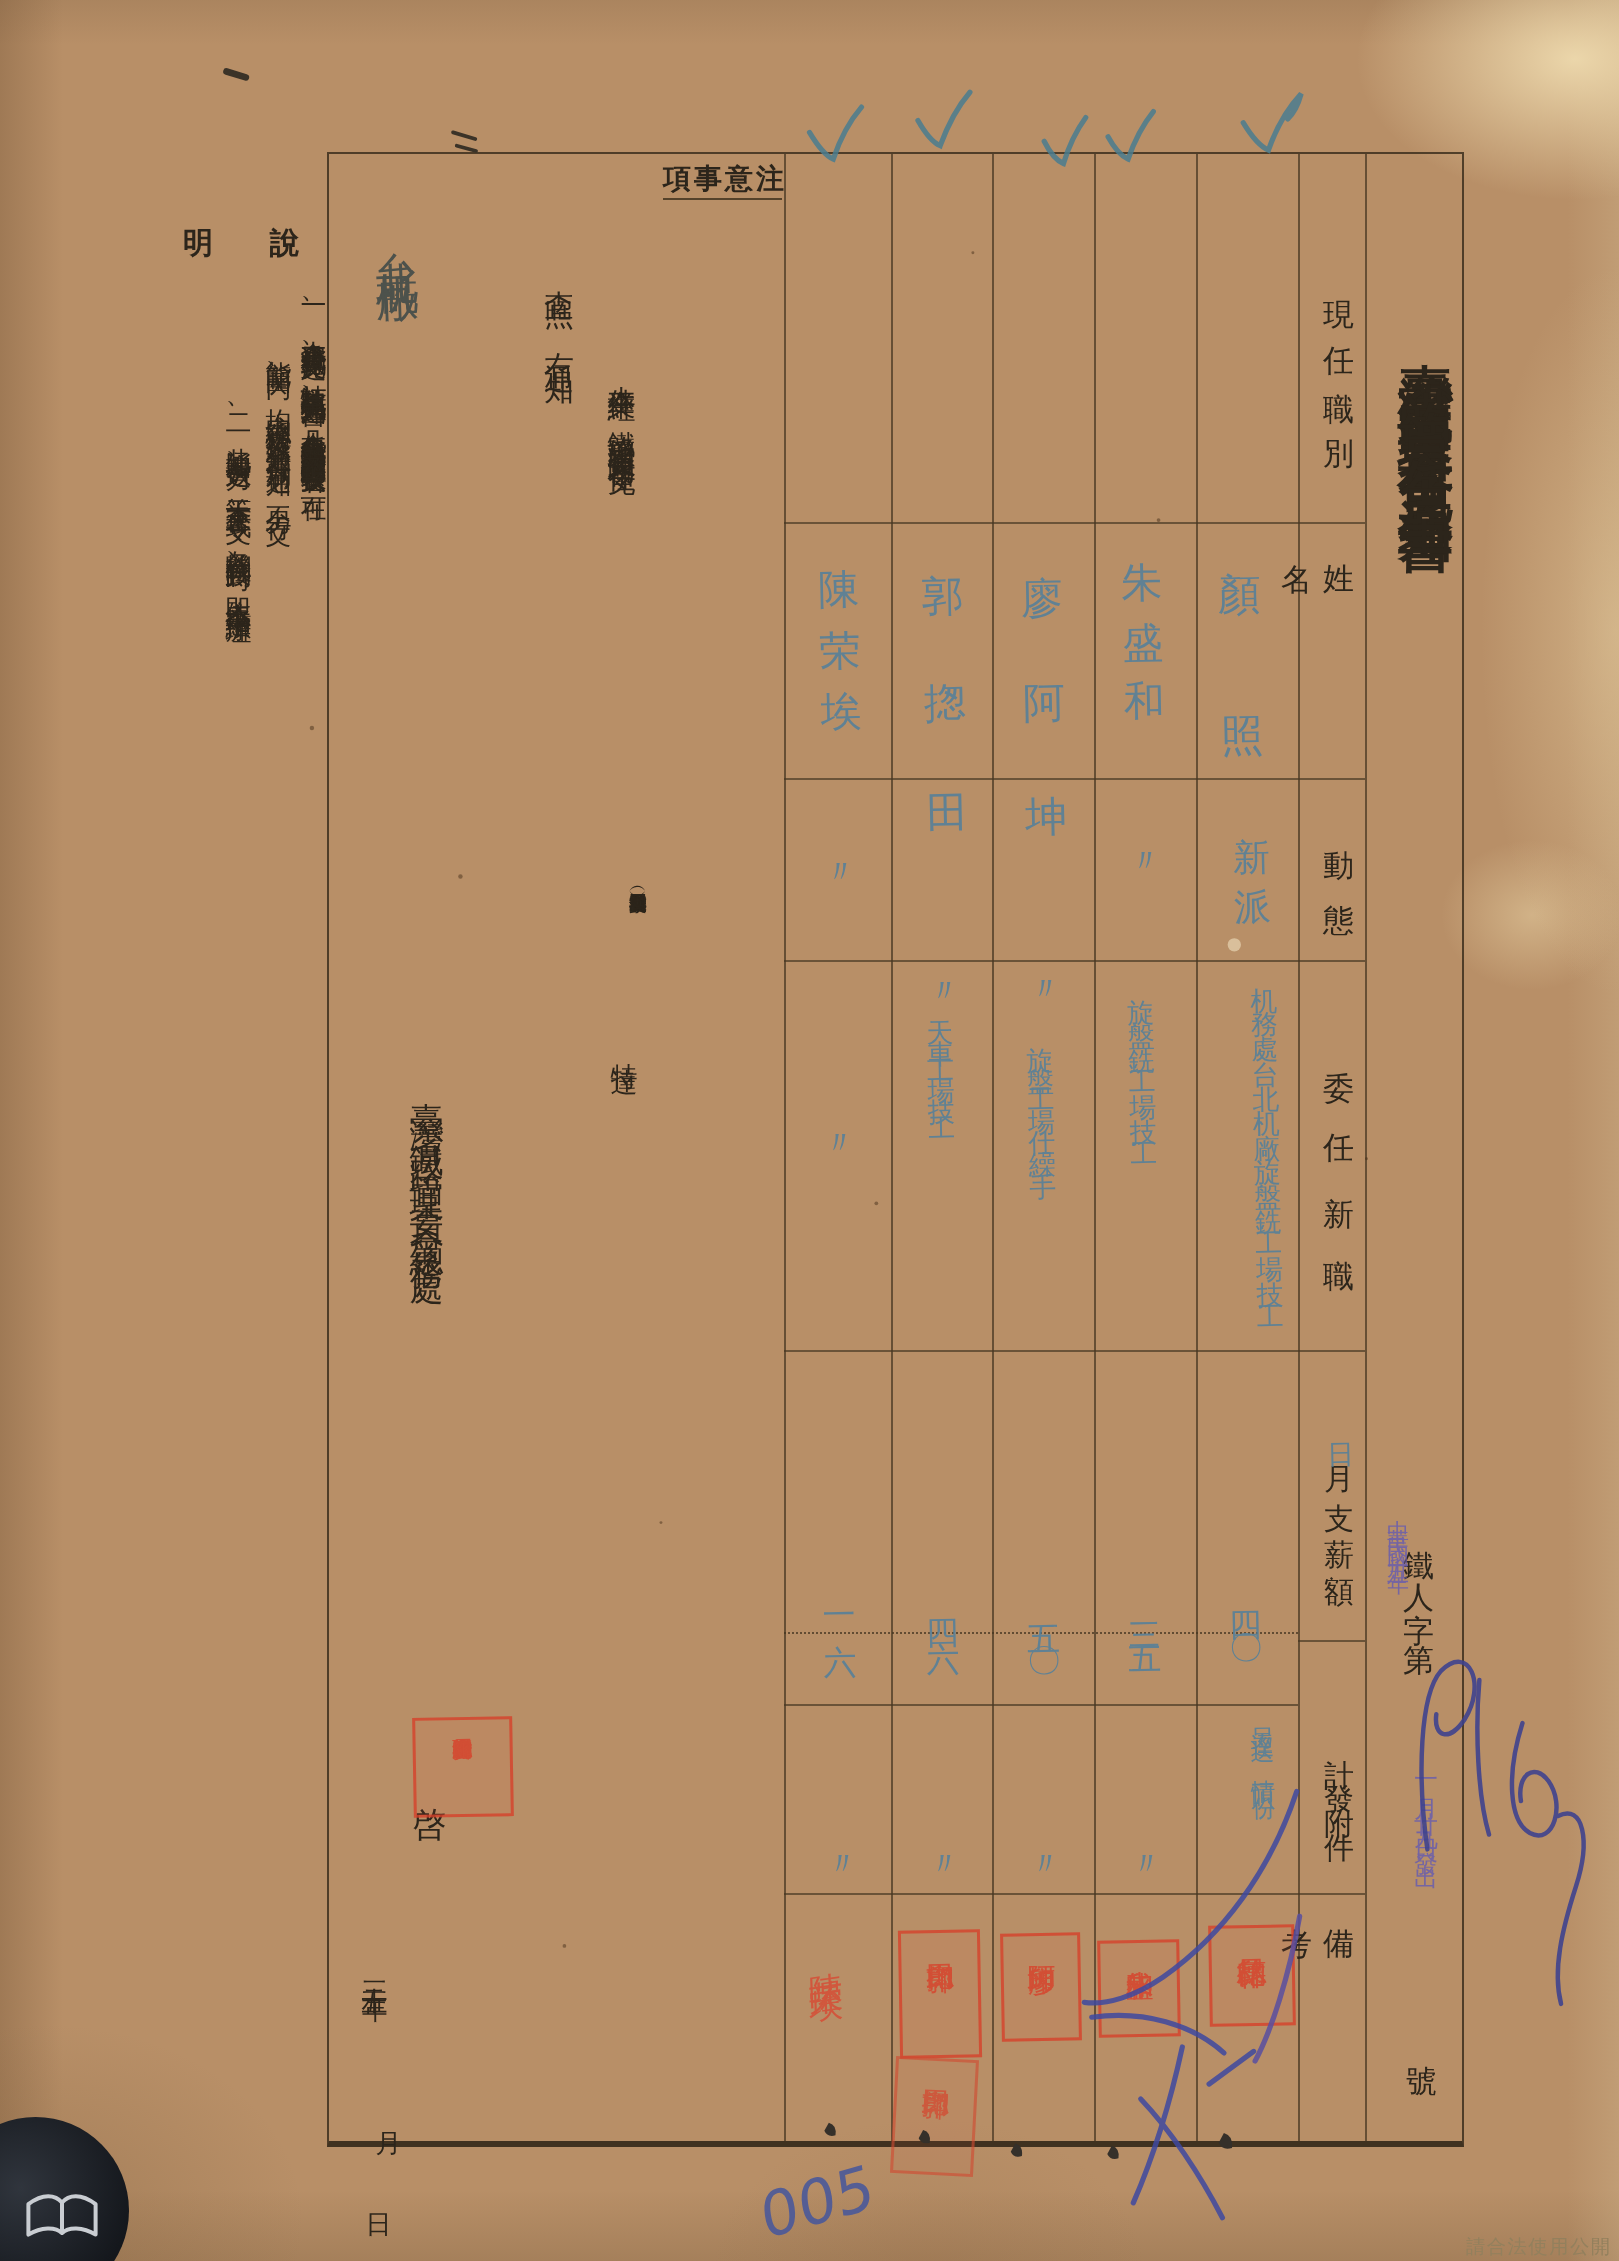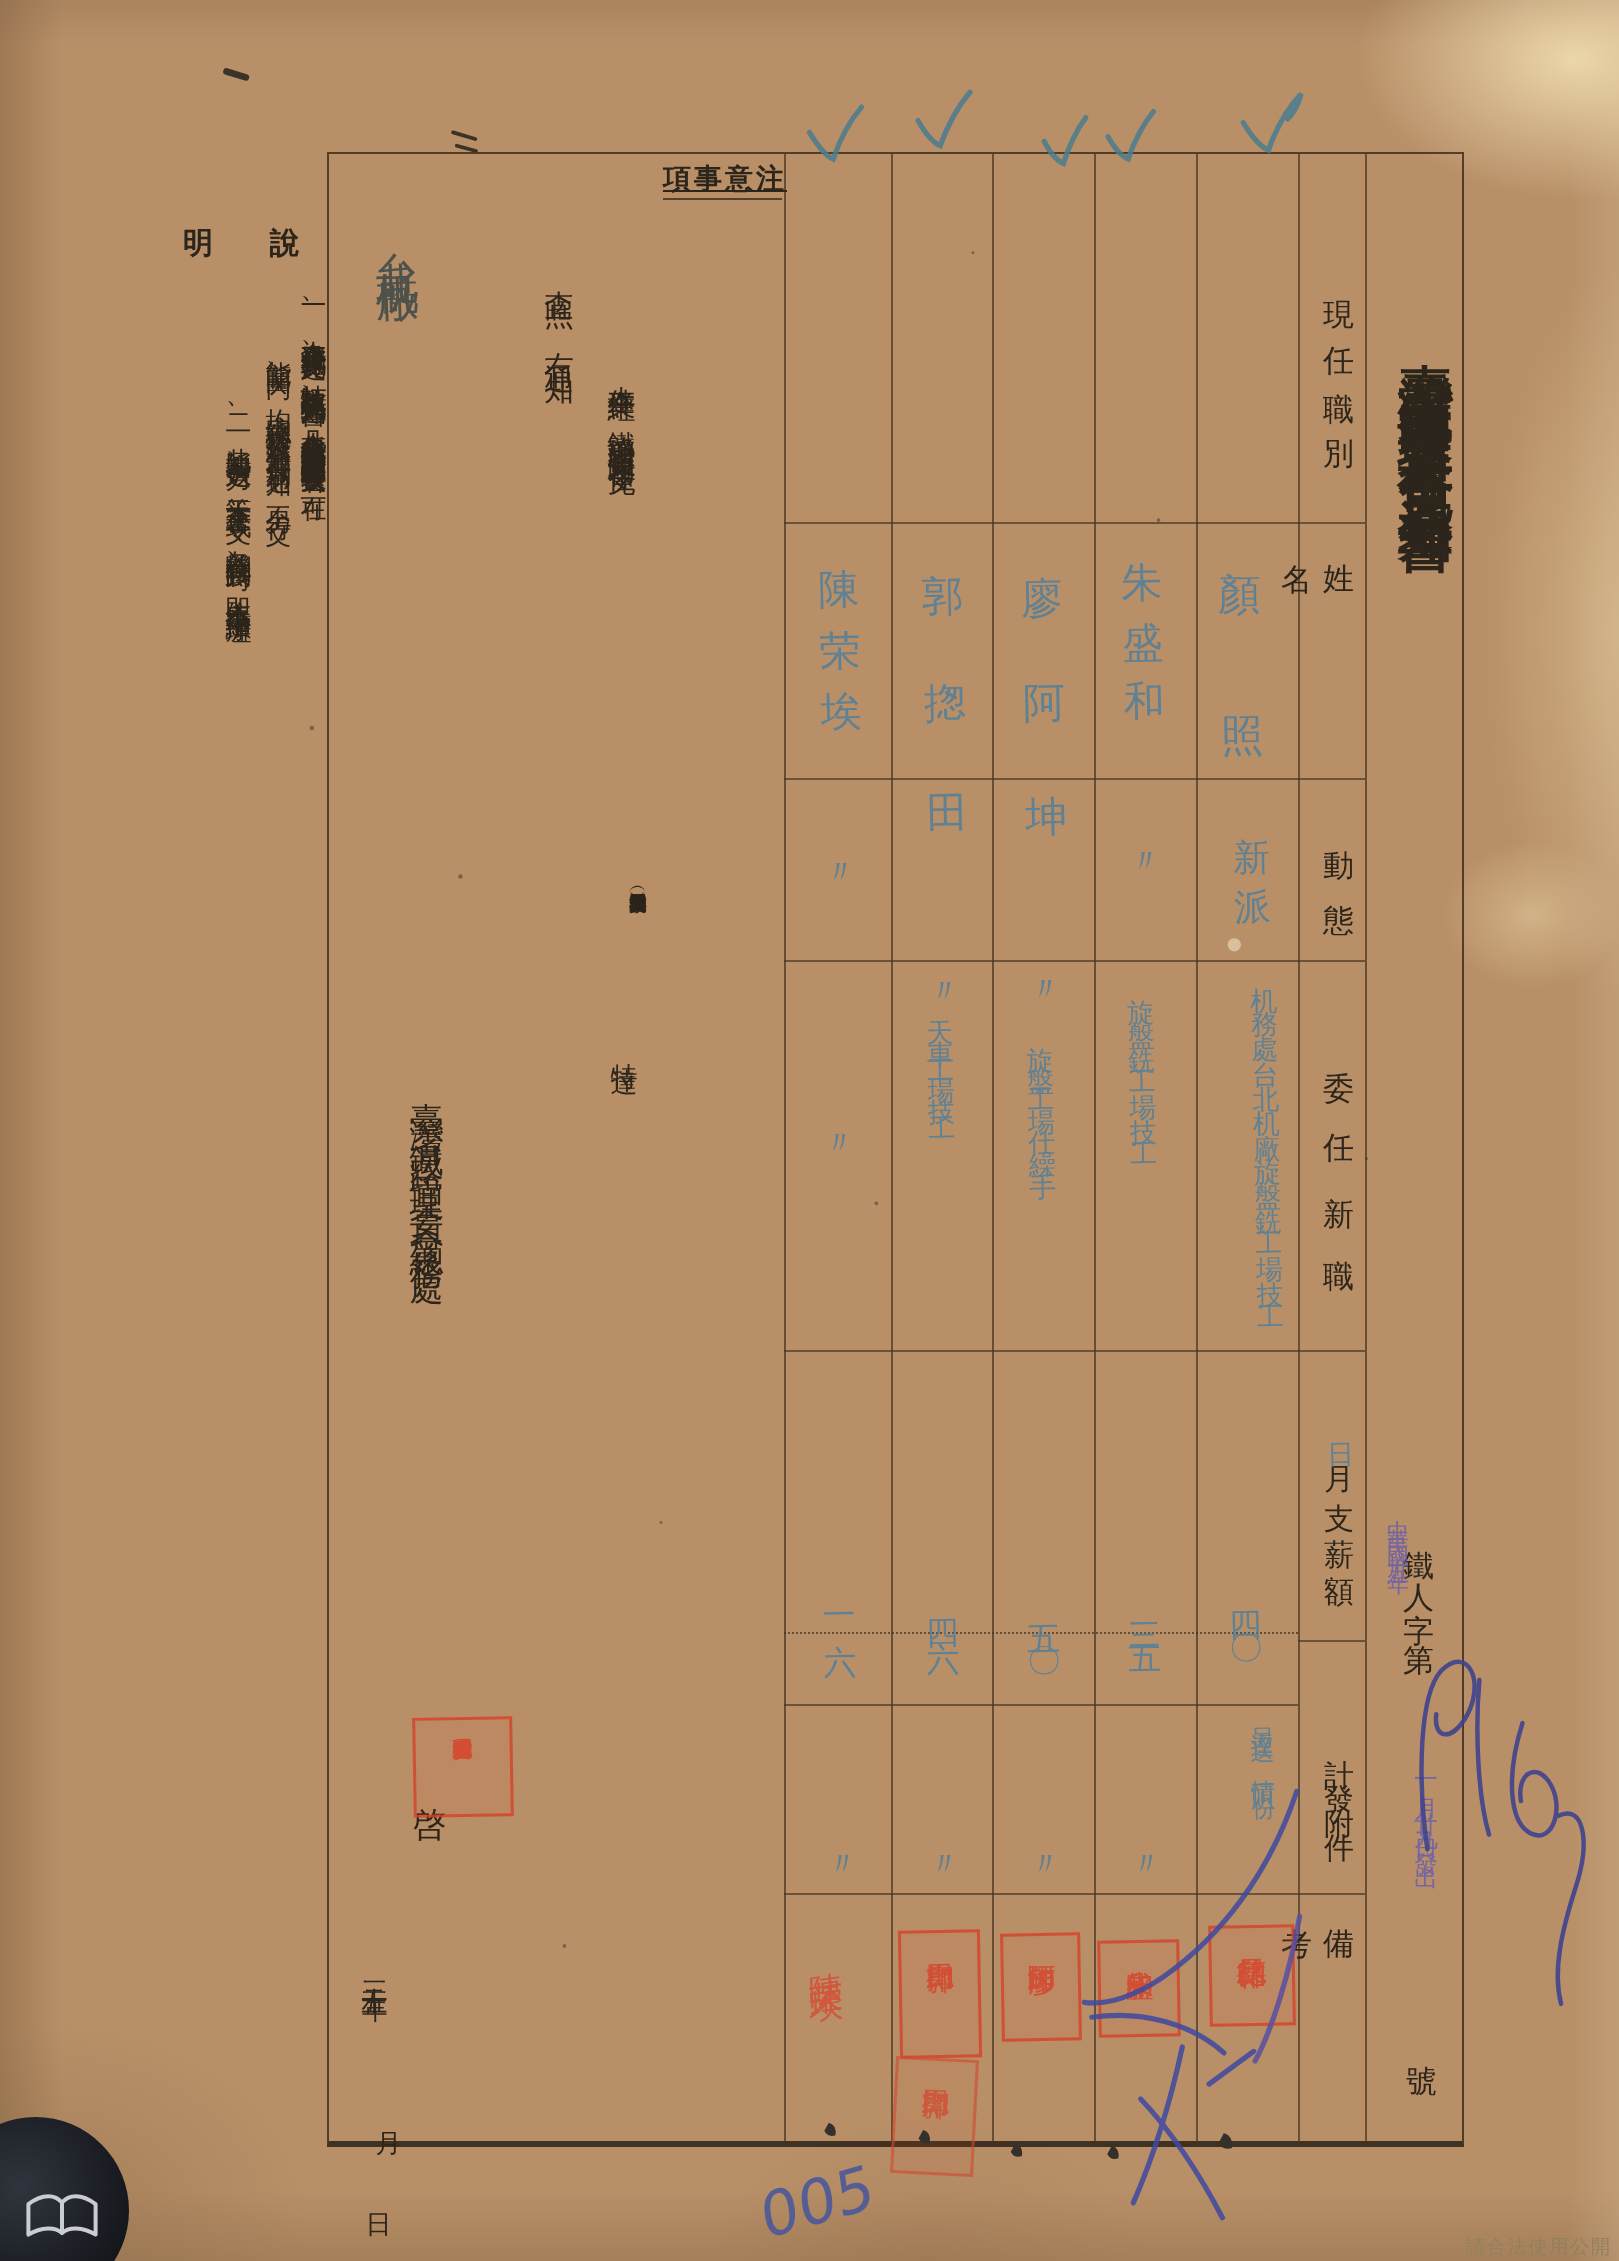--- a/index.html
+++ b/index.html
@@ -95,21 +95,21 @@
       <span style="padding-top:41px; letter-spacing:36px;">月支薪額</span>
     </div>
   <div class="labelcell v" style="top:1642px; height:250px; font-size:30px;">
       <span style="padding-top:36px; letter-spacing:25px;">計發附件</span>
     </div>
   <div class="labelcell v" style="top:1891px; height:256px;">
       <span style="padding-top:13.4px; letter-spacing:167px;">備考</span>
     </div>
   <div class="abs v hw" style="left:1322px; top:1422px; font-size:27px;">日</div>
 
-  <div class="abs printed" style="left:663px; top:160px; font-size:28px; letter-spacing:3px; font-weight:bold;text-decoration:underline;">項事意注</div>
+  <div class="abs printed" style="left:663px; top:160px; font-size:28px; letter-spacing:3px; font-weight:bold;">項事意注</div>
   <div class="abs" style="left:663px; top:198px; width:119px; height:1.5px; background:rgba(60,46,28,.8);"></div>
 
   <div class="abs v printed" style="left:602px; top:363px; height:520px; font-size:28px; letter-spacing:3.7px;">本件業經　鐵路管理委員會明令任免</div>
   <div class="abs v printed" style="left:584px; top:880px; width:71px; height:162px; font-size:18px; line-height:34px;">（發表日期及發文字號與本通知書同）</div>
   <div class="abs v printed" style="left:606px; top:1041px; font-size:27px; letter-spacing:6px;">特達</div>
   <div class="abs v printed" style="left:538px; top:266px; font-size:30px; letter-spacing:11px;">査照　右通知</div>
 
   <div class="abs v hw2" style="left:367px; top:217px; font-size:43px; letter-spacing:10.4px; transform:rotate(-2deg);">台北机厰</div>
 
   <div class="abs v printed" style="left:403px; top:1076px; font-size:34px; letter-spacing:14px;">臺灣省鐵路管理委員會總務處</div>

